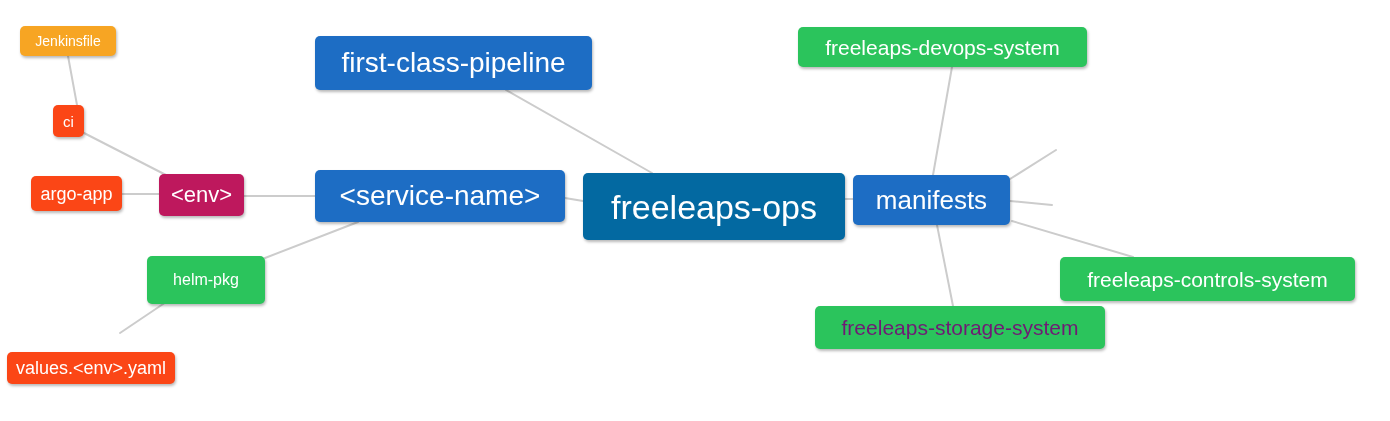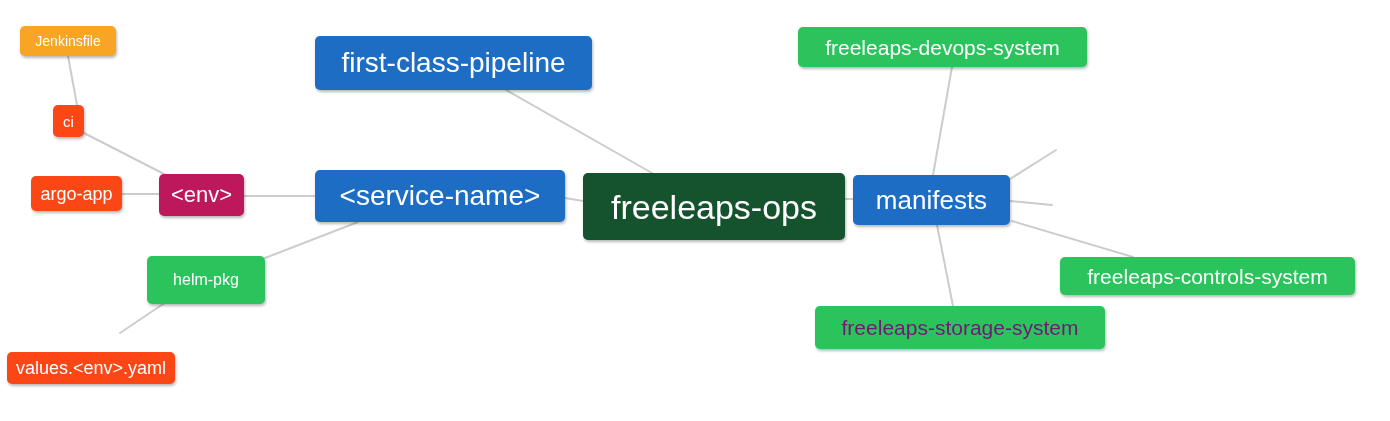--- a/index.html
+++ b/index.html
@@ -52,20 +52,20 @@
       <line x1="1010" y1="201" x2="1052" y2="205" stroke="#cccccc" stroke-width="2" stroke-linecap="round"></line>
       <line x1="1012" y1="221" x2="1133" y2="257" stroke="#cccccc" stroke-width="2" stroke-linecap="round"></line>
       <line x1="937" y1="225" x2="953" y2="306" stroke="#cccccc" stroke-width="2" stroke-linecap="round"></line>
     </svg>
 <div class="node" style="left: 20px; top: 26px; width: 96px; height: 30px; font-size: 14px; background: rgb(247, 165, 35); color: rgb(255, 255, 255);">Jenkinsfile</div>
     <div class="node" style="left: 53px; top: 105px; width: 31px; height: 32px; font-size: 15px; background: rgb(251, 70, 22); color: rgb(255, 255, 255);">ci</div>
     <div class="node" style="left: 31px; top: 176px; width: 91px; height: 35px; font-size: 18px; background: rgb(251, 70, 22); color: rgb(255, 255, 255);">argo-app</div>
     <div class="node" style="left: 159px; top: 174px; width: 85px; height: 42px; font-size: 22px; background: #be185d; color: rgb(255, 255, 255);">&lt;env&gt;</div>
     <div class="node" style="left: 315px; top: 36px; width: 277px; height: 54px; font-size: 28px; background: rgb(29, 109, 196); color: rgb(255, 255, 255);">first-class-pipeline</div>
     <div class="node" style="left: 315px; top: 170px; width: 250px; height: 52px; font-size: 28px; background: rgb(29, 109, 196); color: rgb(255, 255, 255);">&lt;service-name&gt;</div>
-    <div class="node" style="left: 583px; top: 173px; width: 262px; height: 67px; font-size: 34px; background: #14532d; color: rgb(255, 255, 255);">freeleaps-ops</div>
+    <div class="node" style="left: 583px; top: 173px; width: 262px; height: 67px; font-size: 34px; background: #0369a1; color: rgb(255, 255, 255);">freeleaps-ops</div>
     <div class="node" style="left: 853px; top: 175px; width: 157px; height: 50px; font-size: 26px; background: rgb(29, 109, 196); color: rgb(255, 255, 255);">manifests</div>
     <div class="node" style="left: 147px; top: 256px; width: 118px; height: 48px; font-size: 16px; background: rgb(43, 196, 92); color: rgb(255, 255, 255);">helm-pkg</div>
     <div class="node" style="left: 7px; top: 352px; width: 168px; height: 32px; font-size: 18px; background: rgb(251, 70, 22); color: rgb(255, 255, 255);">values.&lt;env&gt;.yaml</div>
     <div class="node" style="left: 798px; top: 27px; width: 289px; height: 40px; font-size: 21px; background: rgb(43, 196, 92); color: rgb(255, 255, 255);">freeleaps-devops-system</div>
-    <div class="node" style="left: 1060px; top: 257px; width: 295px; height: 38px; font-size: 21px; background: rgb(43, 196, 92); color: rgb(255, 255, 255);">freeleaps-controls-system</div>
+    <div class="node" style="left: 1060px; top: 257px; width: 295px; height: 44px; font-size: 21px; background: rgb(43, 196, 92); color: rgb(255, 255, 255);">freeleaps-controls-system</div>
     <div class="node" style="left: 815px; top: 306px; width: 290px; height: 43px; font-size: 21px; background: rgb(43, 196, 92); color: #701a75;">freeleaps-storage-system</div>
   </div>
 
 </body></html>

